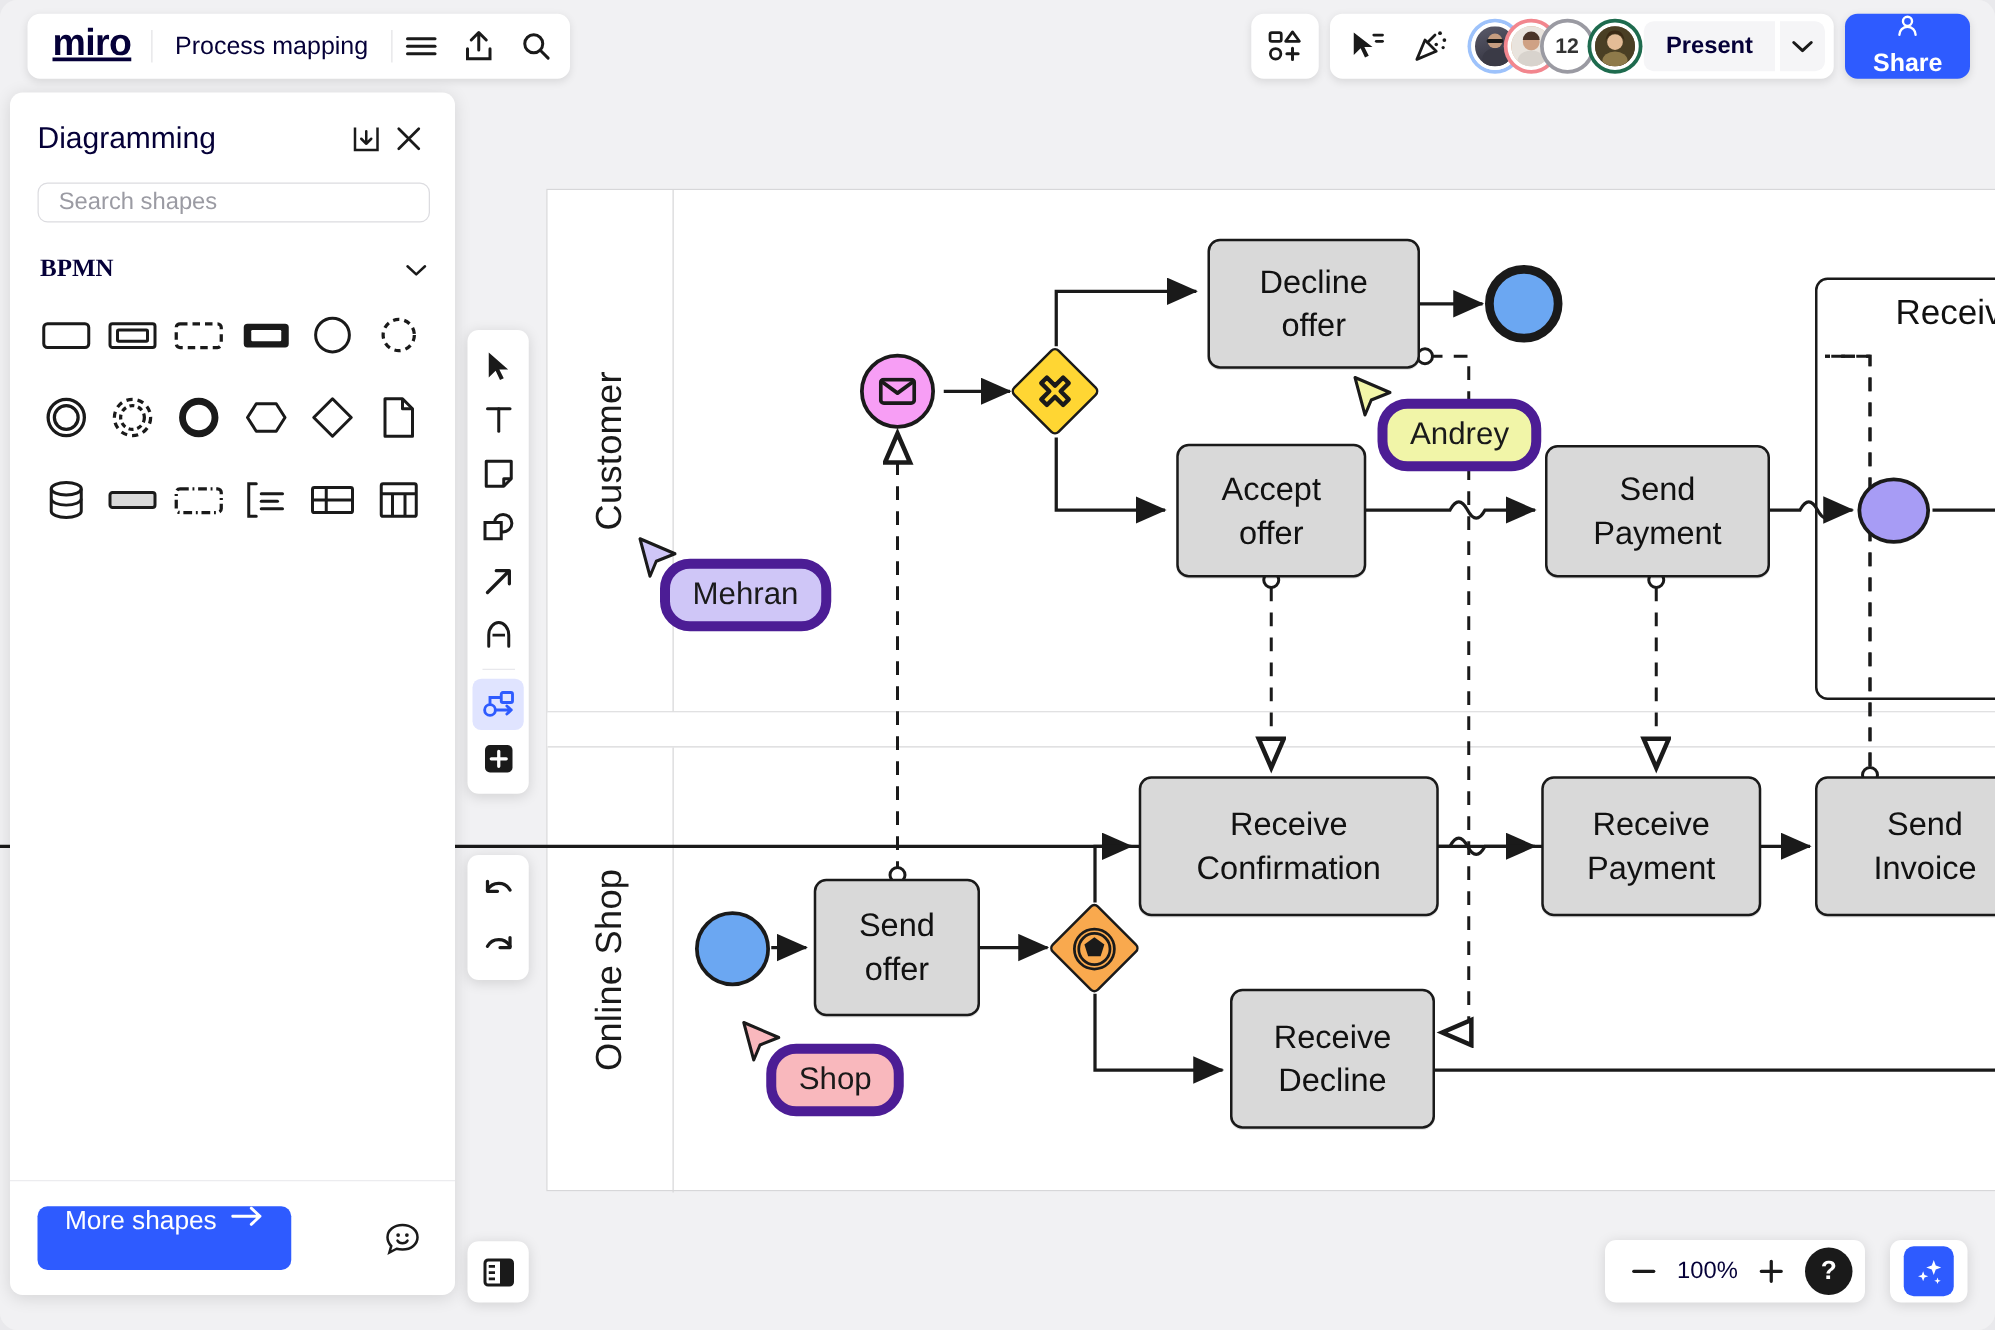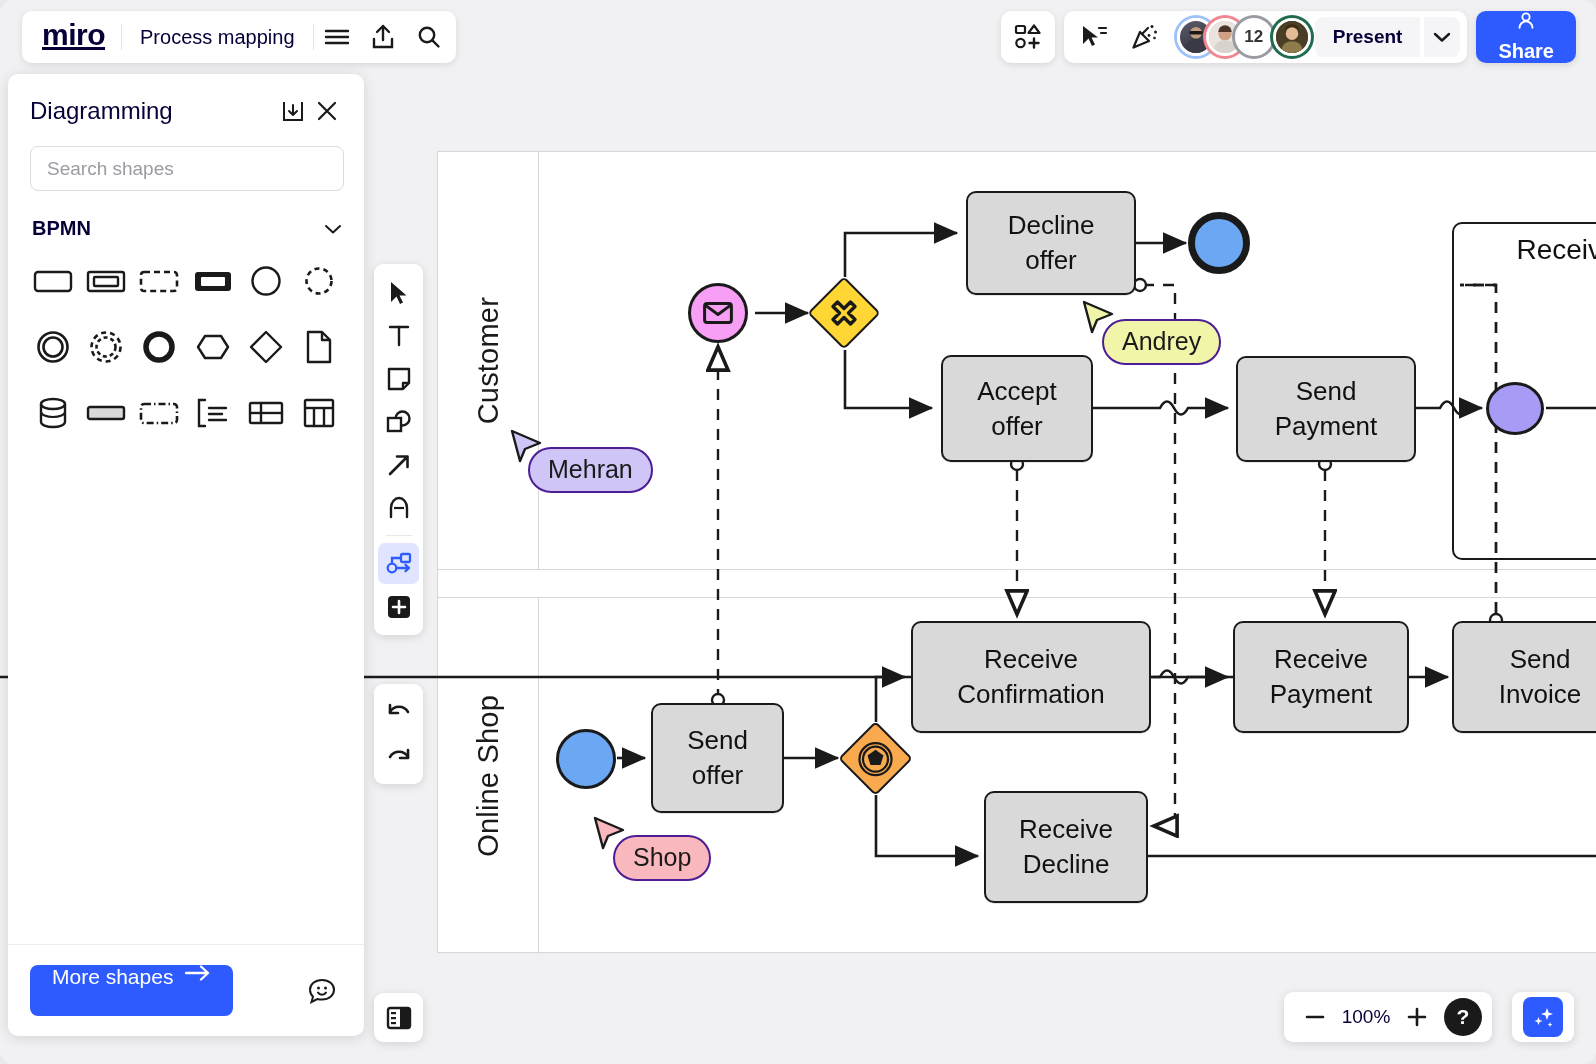--- a/index.html
+++ b/index.html
@@ -86,21 +86,21 @@
     text-align:center; font-size:28px; color:#111;
     white-space: nowrap;
   }
 
   svg.wires { position:absolute; left:0; top:0; width:100%; height:100%; overflow:visible; pointer-events:none;}
 
   
   .cursor { position:absolute; pointer-events:none; }
   .cursor .tag {
     position:absolute;
-    border:2px solid #4c1d95;
+    border:8px solid #4c1d95;
     border-radius: 24px;
     padding: 8px 18px 9px;
     font-size: 25px; color:#1a1a1a;
     white-space:nowrap;
     line-height: 1;
   }
 
   
   .topbar-left {
     position:absolute; left:22px; top:11px;
@@ -163,27 +163,27 @@
     box-shadow: 0 2px 14px rgba(0,0,0,.12);
     display:flex; flex-direction:column;
   }
   .panel-head {
     display:flex; align-items:center; padding: 20px 20px 6px 22px;
   }
   .panel-title { font-size:24px; color:#050038; flex:1; }
   .panel-icon { width:34px;height:34px;display:flex;align-items:center;justify-content:center;cursor:pointer;border-radius:6px;}
   .search-wrap { padding: 12px 20px 0 22px; }
   .search-input {
-    width:100%; height:45px; border:1px solid #dcdce0; border-radius:8px;
+    width:100%; height:32px; border:1px solid #dcdce0; border-radius:8px;
     padding: 0 16px; font-size:19px; color:#050038; outline:none;
     font-family:"Liberation Sans",sans-serif; background:#fff;
   }
   .search-input::placeholder { color:#9b9ba3; }
   .section-head {
-    display:flex; align-items:center; padding: 26px 22px 4px 24px;
+    display:flex; align-items:center; padding: 26px 22px 4px 24px; font-family: Liberation Serif, serif;
   }
   .section-title { flex:1; font-size:20px; font-weight:700; color:#050038; }
   .shape-grid {
     display:grid; grid-template-columns: repeat(6, 1fr);
     padding: 12px 18px 0 18px; row-gap: 16px;
   }
   .shape-cell {
     height:50px; display:flex;align-items:center;justify-content:center;
     border-radius:6px; cursor:pointer;
   }

